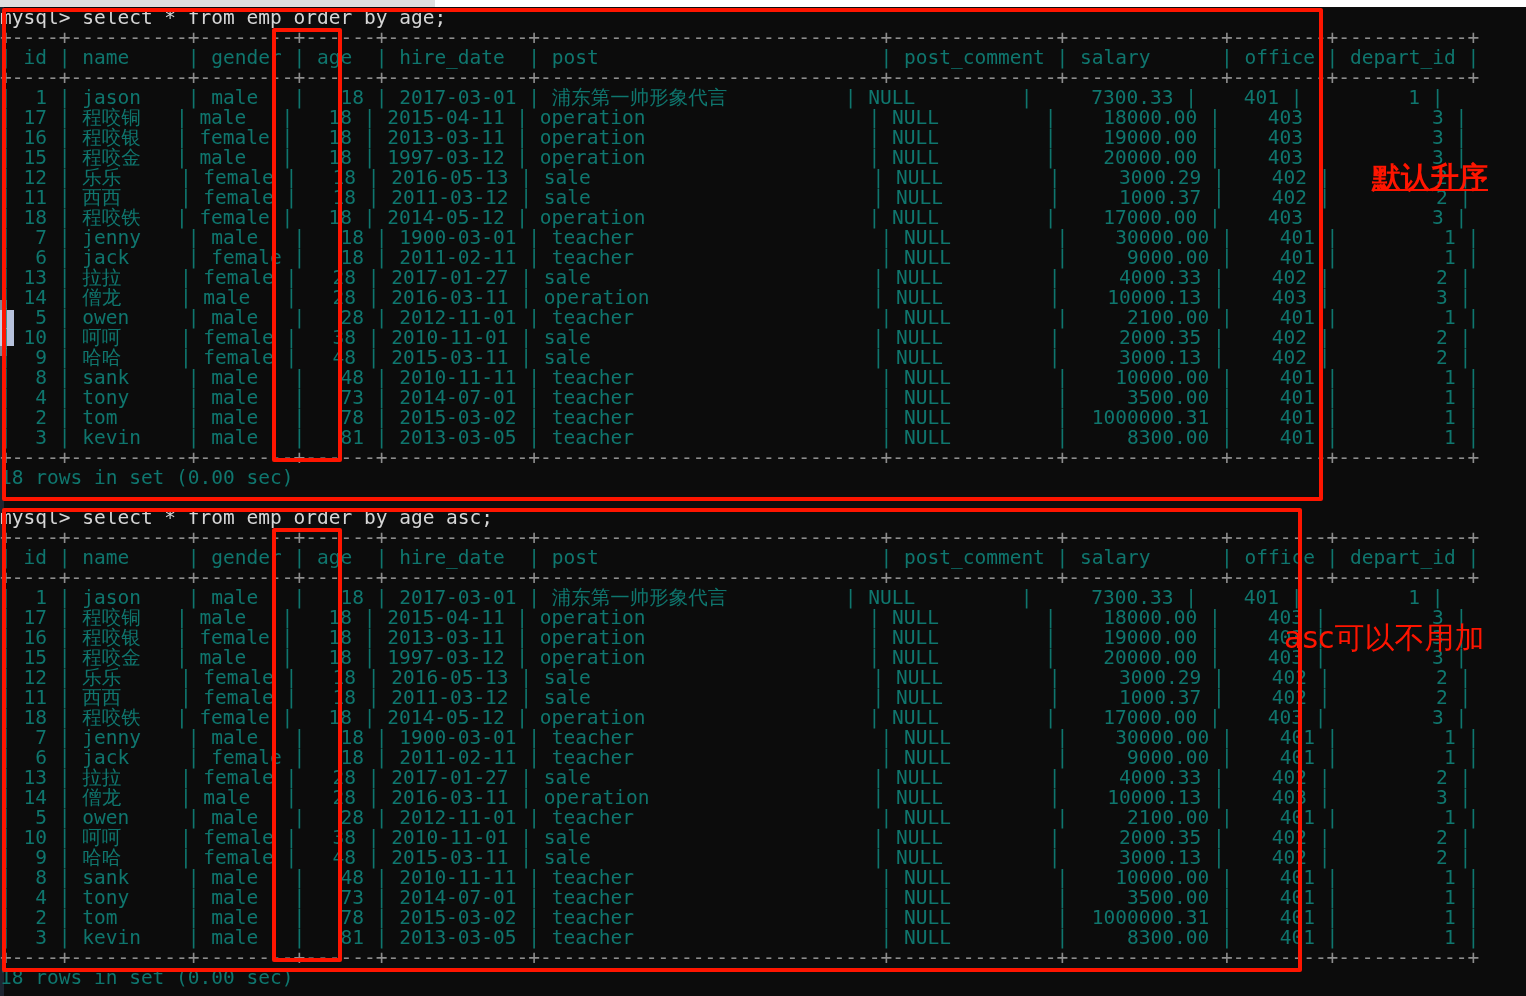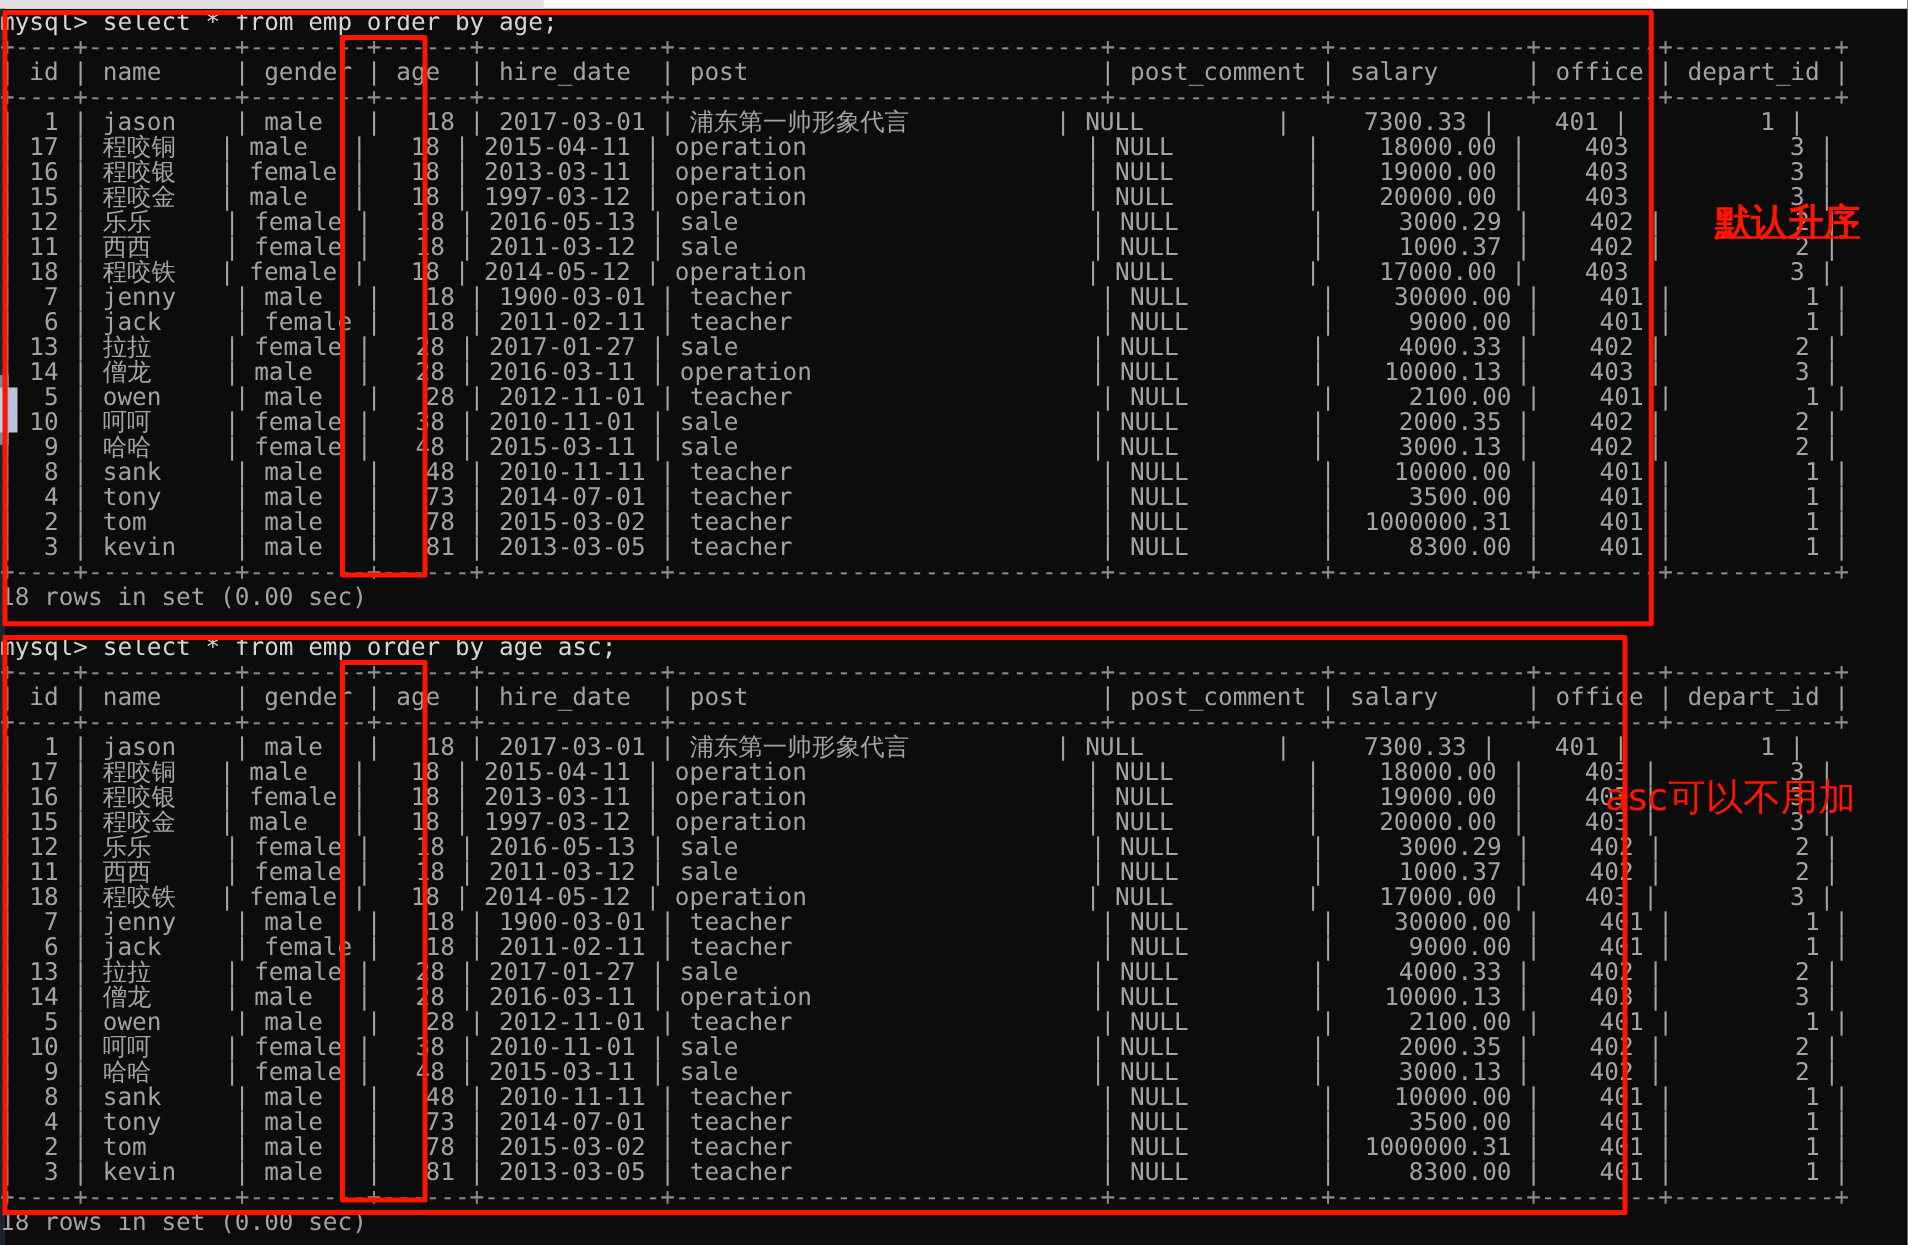--- a/index.html
+++ b/index.html
@@ -48,21 +48,21 @@
     white-space: pre;
     letter-spacing: 0px;
   }
 
   .line {
     white-space: pre;
     height: 20px;
     line-height: 20px;
     font-size: 19.5px;
     font-family: "DejaVu Sans Mono", "Liberation Mono", monospace;
-    color: #a3a3a3;
+    color: #0f766e;
   }
   .line.sep { color: #8d8d8d; }
   .line.prompt { color: #d6d6d6; }
 
   
   .redbox {
     position: absolute;
     border: 4px solid #ff1500;
     box-sizing: border-box;
     pointer-events: none;

